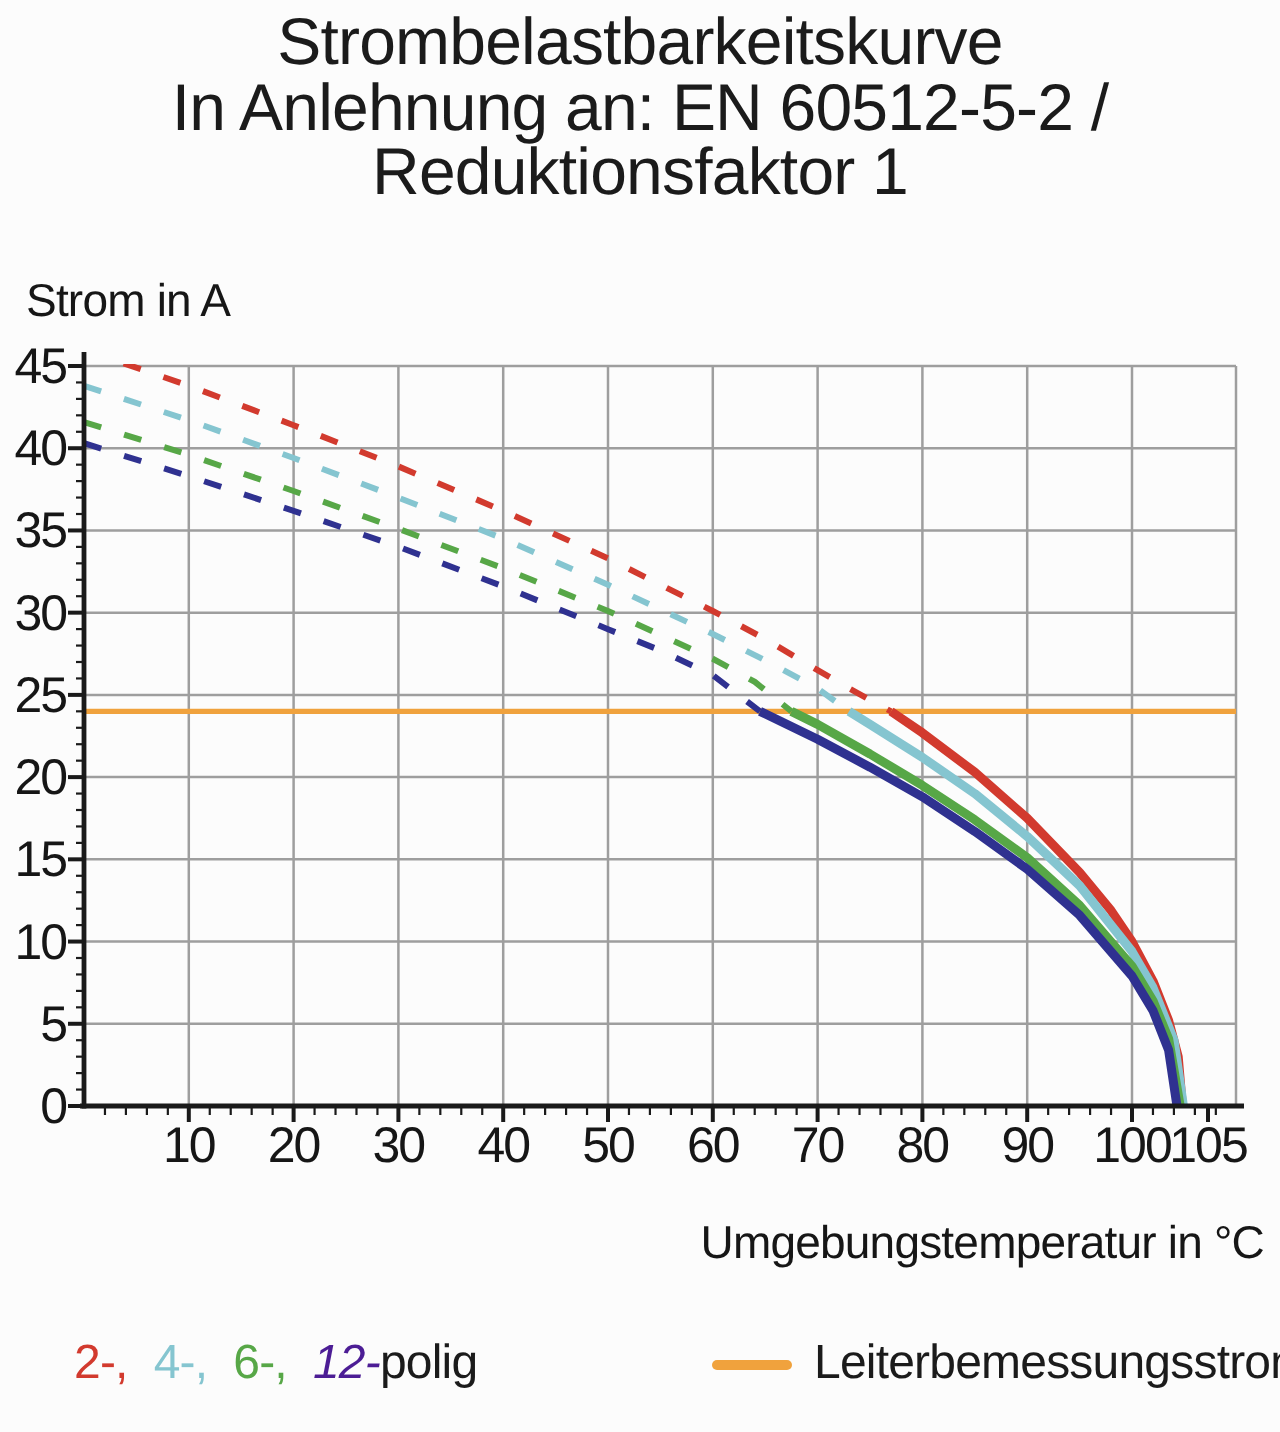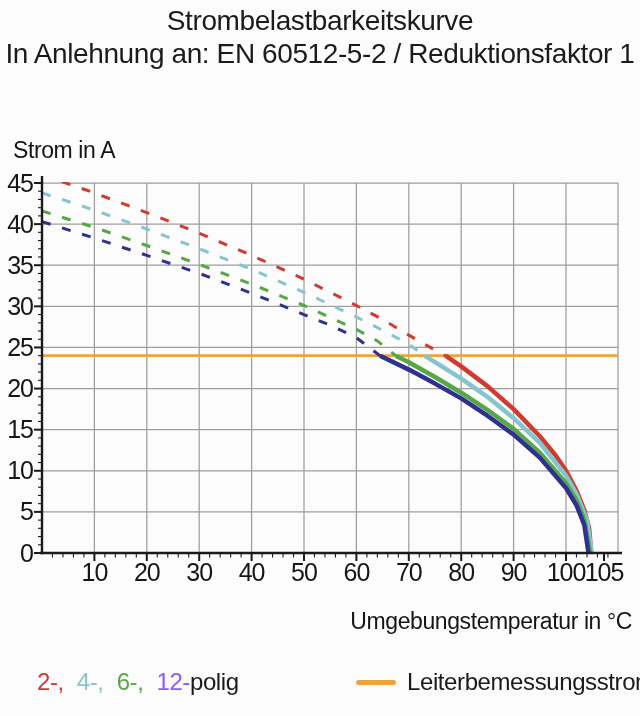--- a/index.html
+++ b/index.html
@@ -5,21 +5,21 @@
   html,body{margin:0;padding:0;}
   body{
     width:640px;height:716px;overflow:hidden;position:relative;
     background:#fcfcfc;
     font-family:"Liberation Sans",sans-serif;
     color:#1b1b1b;
     -webkit-font-smoothing:antialiased;
   }
   .title-block{
     position:absolute;top:5px;left:0;width:640px;
-    text-align:center;font-size:28px;line-height:32.5px;
+    text-align:center;font-size:33px;line-height:32.5px;
     letter-spacing:-0.4px;color:#1b1b1b;
   }
   #chart-svg{position:absolute;top:128px;left:0;}
   .svg-label{font-family:"Liberation Sans",sans-serif;fill:#161616;}
   .legend{
     position:absolute;top:658px;left:0;width:640px;height:48px;
     font-size:24px;letter-spacing:-0.4px;
   }
   .legend-poles{
     position:absolute;left:37px;top:0;height:48px;
@@ -212,21 +212,21 @@
   <text x="13" y="30" class="svg-label" font-size="23" letter-spacing="-0.4">Strom in A</text>
   <text x="632" y="501" class="svg-label" font-size="23" letter-spacing="-0.4" text-anchor="end">Umgebungstemperatur in °C</text>
 </svg>
 
 <div class="legend">
   <div class="legend-poles">
     <span style="color: rgb(210, 58, 46);">2-,</span>
     <span style="color: rgb(133, 197, 208);">4-,</span>
     <span style="color: rgb(87, 167, 71);">6-,</span>
     <span class="legend-pole12">
-      <span style="color: #8b5cf6;">12-</span>
+      <span style="color: #4c1d95; font-style: italic;">12-</span>
       <span>polig</span>
     </span>
   </div>
   <div class="legend-nominal">
     <span class="nominal-swatch" style="background-color: rgb(240, 162, 61);"></span>
     <span>Leiterbemessungsstrom</span>
   </div>
 </div>
 
 </body></html>

